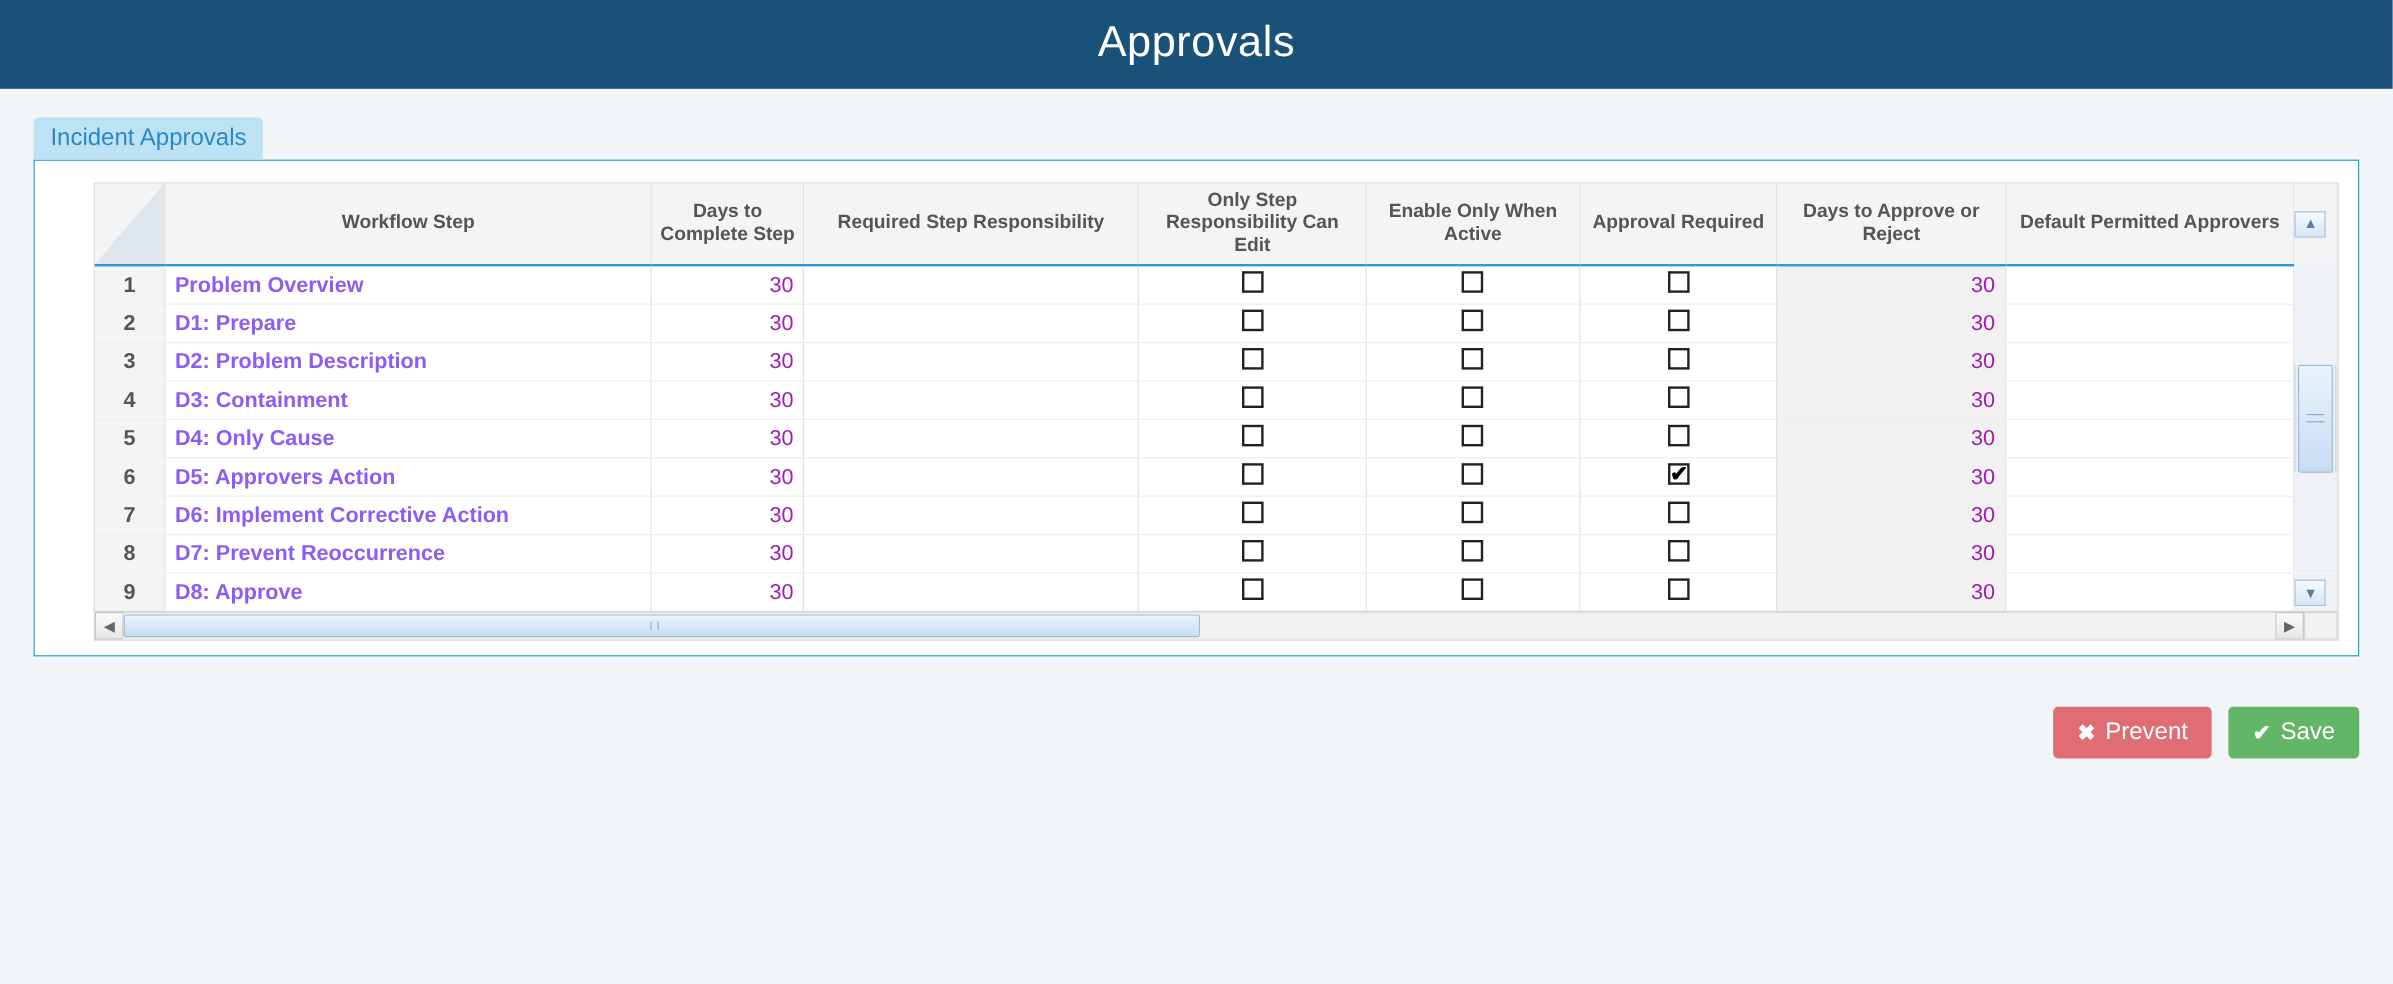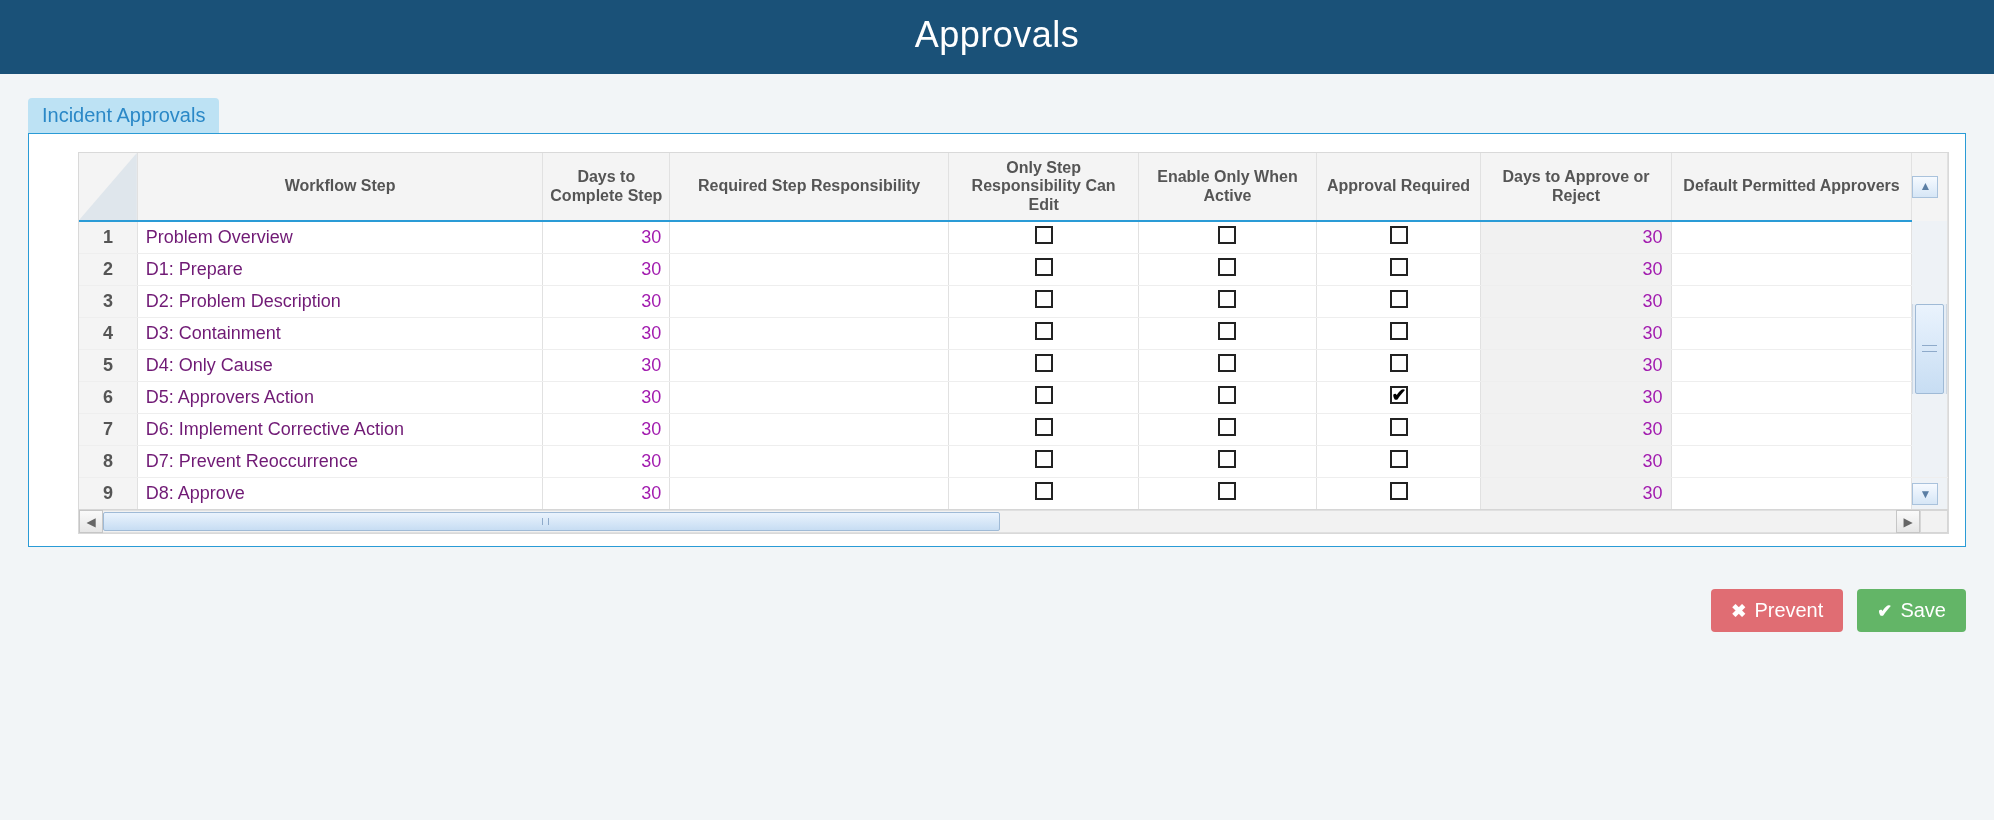--- a/index.html
+++ b/index.html
@@ -90,21 +90,21 @@
     background: #f4f4f4;
   }
   th.corner svg { position:absolute; left:0; top:0; width:100%; height:100%; }
 
   td.rownum {
     background: #f4f4f4;
     text-align: center;
     font-weight: 700;
     color: #555;
   }
-  td.step { color: #701a75; }
+  td.step { color: #8b5cf6; font-weight: bold; }
   td.num { text-align: right; color: #a21caf; padding-right: 14px;}
   td.center { text-align: center; }
   td.shaded { background: #f1f1f1; }
 
   .checkbox {
     display:inline-block;
     width:18px; height:18px;
     border:2px solid #222;
     position:relative;
     background:#fff;

